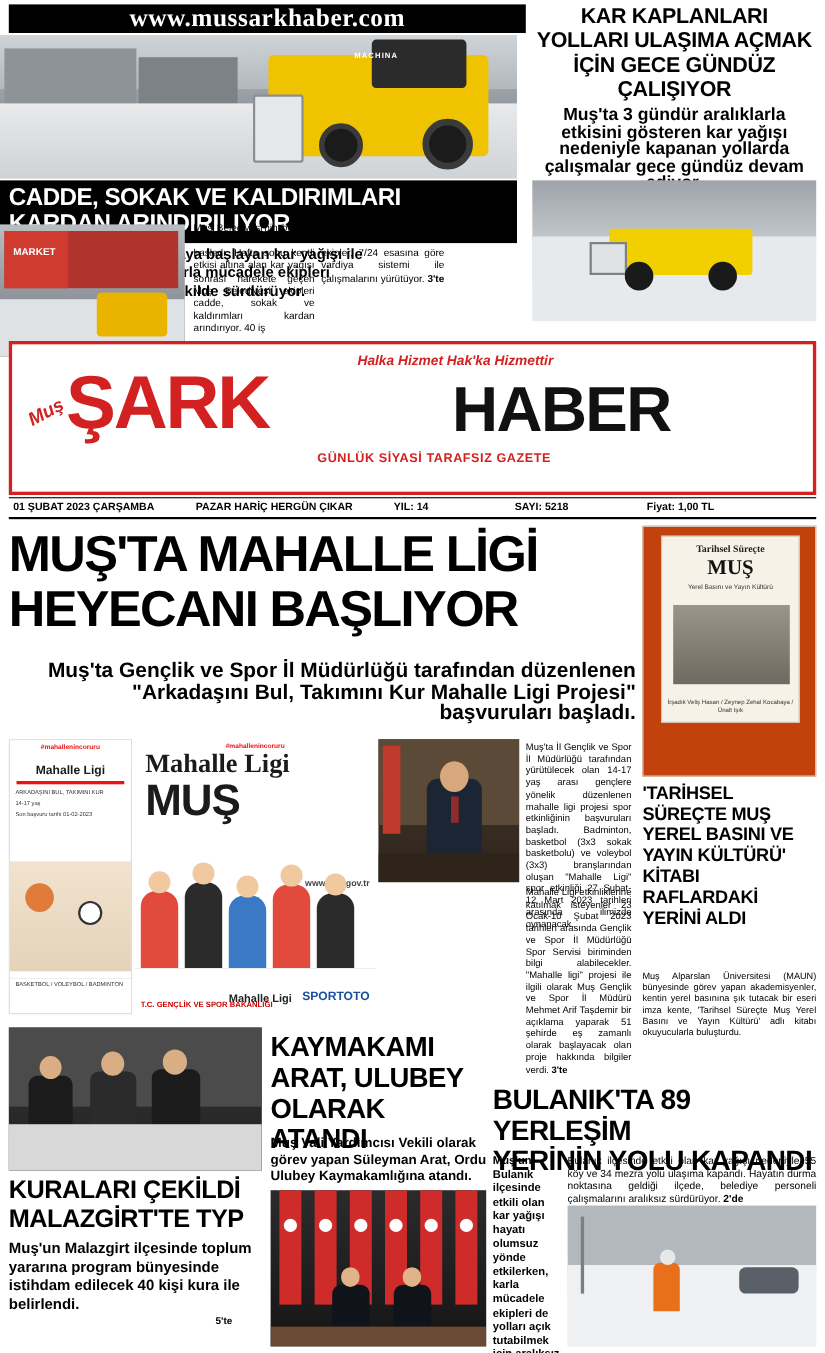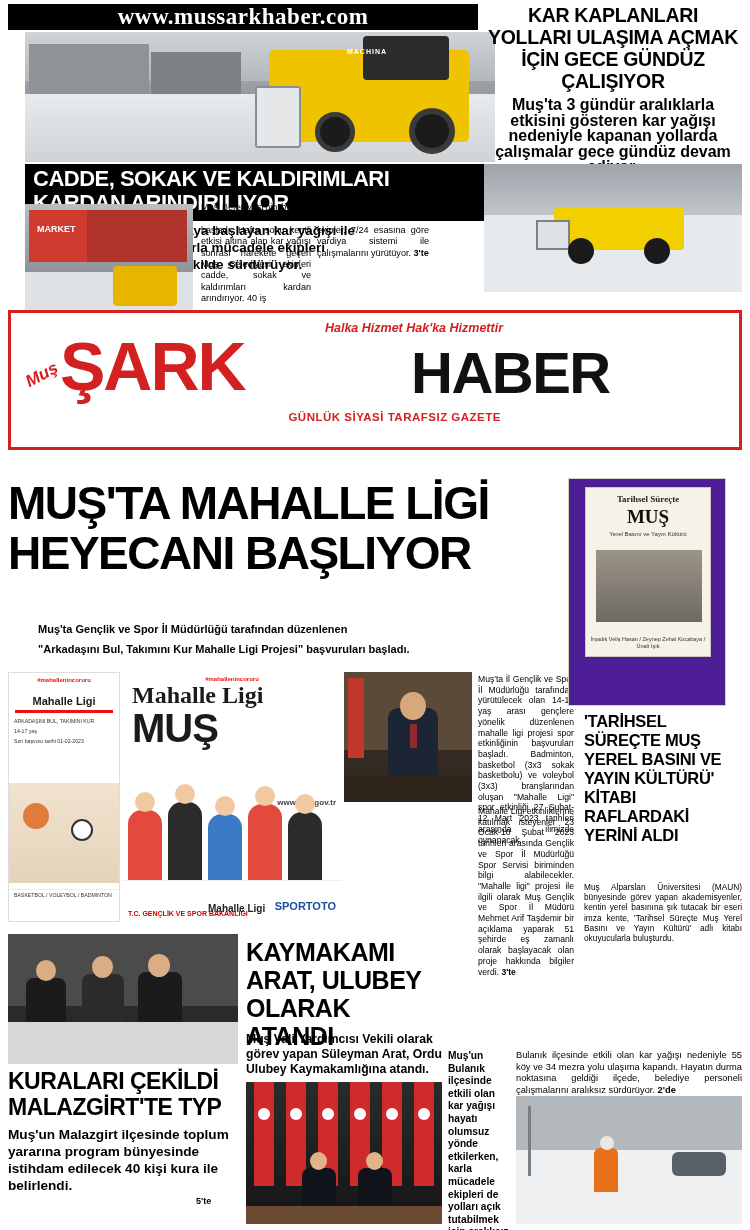--- a/index.html
+++ b/index.html
@@ -17,21 +17,21 @@
   .topbar {
     position: absolute; left: 8px; top: 4px; width: 470px; height: 26px;
     background: #000; color: #fff; display: flex; align-items: center; justify-content: center;
   }
   .topbar span {
     font-family: "Liberation Serif", serif; font-weight: bold; font-size: 23px;
     letter-spacing: 0.5px;
   }
 
   
-  .tl-wrap { position: absolute; left: 25px; top: 32px; width: 400px; height: 260px; }
+  .tl-wrap { position: absolute; left: 0; top: 32px; width: 400px; height: 260px; }
   .tl-photo {
     position: absolute; left: 0; top: 0; width: 470px; height: 130px;
     background: linear-gradient(180deg,#c9cdd2 0%,#9aa0a6 40%,#6f767c 100%);
     overflow: hidden;
   }
   .tl-photo .sky { position:absolute; left:0; top:0; width:100%; height:38%; background:linear-gradient(180deg,#cfd4d8,#b3b8bd); }
   .tl-photo .snowroad { position:absolute; left:0; bottom:0; width:100%; height:52%; background:linear-gradient(180deg,#e8eaec,#cfd3d6); }
   .tl-photo .bldg1 { position:absolute; left:4px; top:12px; width:120px; height:62px; background:#8e9398; }
   .tl-photo .bldg2 { position:absolute; left:126px; top:20px; width:90px; height:54px; background:#7d8287; }
   .tl-photo .dozer { position:absolute; right:26px; top:18px; width:200px; height:92px; background:#f0c300; border-radius:5px; }
@@ -138,22 +138,22 @@
   .infobar .i4 { width: 120px; }
   .infobar .i5 { width: 140px; }
 
   
   .main-head {
     position: absolute; left: 8px; top: 478px; width: 565px;
     font-family: "Liberation Sans", sans-serif; font-weight: bold;
     font-size: 46px; line-height: 50px; letter-spacing: -1.5px; color: #000;
   }
   .main-sub {
-    position: absolute; left: 38px; top: 620px; width: 540px;
-    font-weight: bold; font-size: 11px; line-height: 19.5px; text-align: left; color: #000;
+    position: absolute; left: 38px; top: 600px; width: 540px;
+    font-weight: bold; font-size: 19px; line-height: 19.5px; text-align: right; color: #000;
   }
 
   
   .poster {
     position: absolute; left: 8px; top: 672px; width: 112px; height: 250px;
     background: #fff; border: 1px solid #ddd; overflow: hidden;
   }
   .poster .p-top { height: 22px; background:#fff; text-align:center; font-size:6px; font-weight:bold; color:#e11; padding-top:4px; }
   .poster .p-title { font-size: 11px; font-weight: bold; color:#1a1a1a; text-align:center; line-height:12px; }
   .poster .p-red { height: 3px; background:#e11; margin: 3px 6px; }
@@ -199,22 +199,22 @@
     position: absolute; left: 478px; top: 674px; width: 96px;
     font-size: 8.6px; line-height: 10.7px; text-align: justify; color:#000;
   }
   .main-col2 {
     position: absolute; left: 478px; top: 806px; width: 96px;
     font-size: 8.6px; line-height: 10.7px; text-align: justify; color:#000;
   }
 
   
   .book-photo {
-    position: absolute; left: 568px; top: 478px; width: 158px; height: 228px;
-    background: #4c1d95; border: 1px solid #d8d2c5; overflow:hidden;
+    position: absolute; left: 584px; top: 478px; width: 158px; height: 228px;
+    background: #c2410c; border: 1px solid #d8d2c5; overflow:hidden;
   }
   .book-photo .bk { position:absolute; left:16px; top:8px; width:126px; height:170px; background:#f6f2e8; border:1px solid #cfc8b8; }
   .book-photo .bk-t1 { text-align:center; font-family:"Liberation Serif",serif; font-size:9px; font-weight:bold; color:#222; margin-top:6px; }
   .book-photo .bk-t2 { text-align:center; font-family:"Liberation Serif",serif; font-size:19px; font-weight:bold; color:#111; margin-top:2px; }
   .book-photo .bk-t3 { text-align:center; font-size:6px; color:#333; margin-top:3px; line-height:7px; }
   .book-photo .bk-img { position:absolute; left:10px; top:62px; width:106px; height:72px; background:linear-gradient(180deg,#9b9489,#6f6a61); }
   .book-photo .bk-t4 { position:absolute; left:0; bottom:6px; width:100%; text-align:center; font-size:5.5px; color:#333; line-height:7px; }
 
   .book-head {
     position: absolute; left: 584px; top: 712px; width: 158px;
@@ -353,20 +353,27 @@
   </div>
 
   <div class="nameplate">
     <div class="np-slogan">Halka Hizmet Hak'ka Hizmettir</div>
     <div class="np-mus">Muş</div>
     <div class="np-sark">ŞARK</div>
     <div class="np-haber">HABER</div>
     <div class="np-tag">GÜNLÜK SİYASİ TARAFSIZ GAZETE</div>
   </div>
 
+  <div class="infobar">
+    <div class="i1">01 ŞUBAT 2023 ÇARŞAMBA</div>
+    <div class="i2">PAZAR HARİÇ HERGÜN ÇIKAR</div>
+    <div class="i3">YIL: 14</div>
+    <div class="i4">SAYI: 5218</div>
+    <div class="i5">Fiyat: 1,00 TL</div>
+  </div>
 
   <div class="main-head">
     <div>MUŞ'TA MAHALLE LİGİ</div>
     <div>HEYECANI BAŞLIYOR</div>
   </div>
   <div class="main-sub">
     <div>Muş'ta Gençlik ve Spor İl Müdürlüğü tarafından düzenlenen</div>
     <div>"Arkadaşını Bul, Takımını Kur Mahalle Ligi Projesi" başvuruları başladı.</div>
   </div>
 
@@ -469,20 +476,24 @@
     <div class="fl" style="left:136px;"></div>
     <div class="fl" style="left:168px;"></div>
     <div class="ppl" style="left:56px;"></div>
     <div class="hd" style="left:64px;bottom:54px;"></div>
     <div class="ppl" style="left:112px;"></div>
     <div class="hd" style="left:120px;bottom:54px;"></div>
     <div class="floor"></div>
 
   </div>
 
+  <div class="br-head">
+    <div>BULANIK'TA 89 YERLEŞİM</div>
+    <div>YERİNİN YOLU KAPANDI</div>
+  </div>
   <div class="br-sub">Muş'un Bulanık ilçesinde etkili olan kar yağışı hayatı olumsuz yönde etkilerken, karla mücadele ekipleri de yolları açık tutabilmek için aralıksız çalışıyor.</div>
   <div class="br-body">
     <span>Bulanık ilçesinde etkili olan kar yağışı nedeniyle 55 köy ve 34 mezra yolu ulaşıma kapandı. Hayatın durma noktasına geldiği ilçede, belediye personeli çalışmalarını aralıksız sürdürüyor.</span>
     <span class="page-ref">2'de</span>
   </div>
   <div class="br-photo">
     <div class="bgw"></div>
     <div class="snowy"></div>
     <div class="pole"></div>
     <div class="worker"></div>

